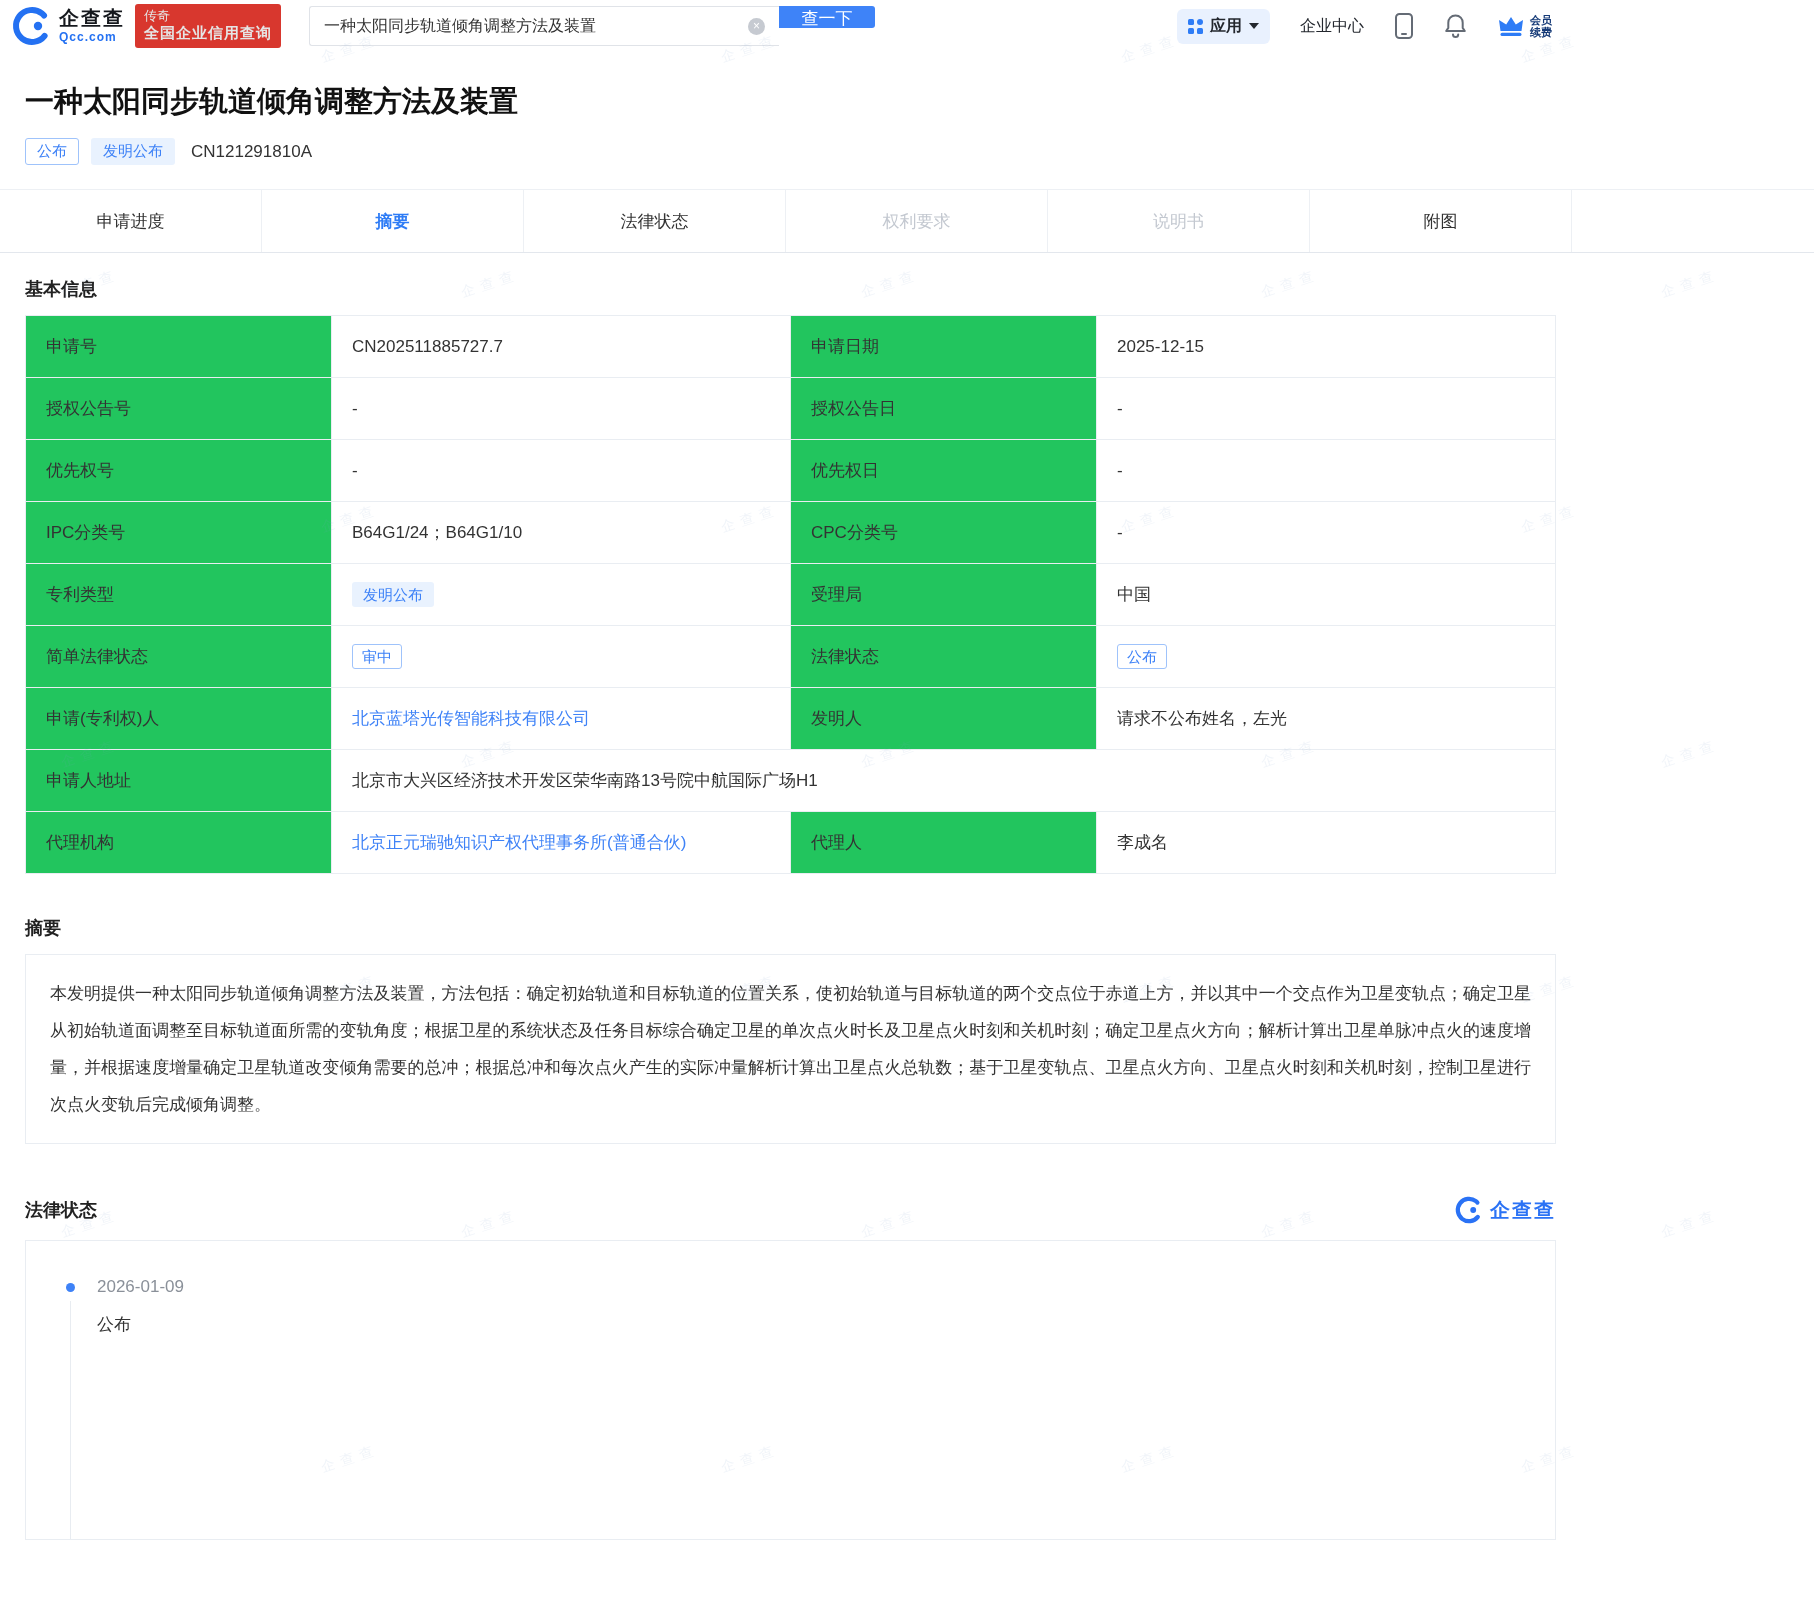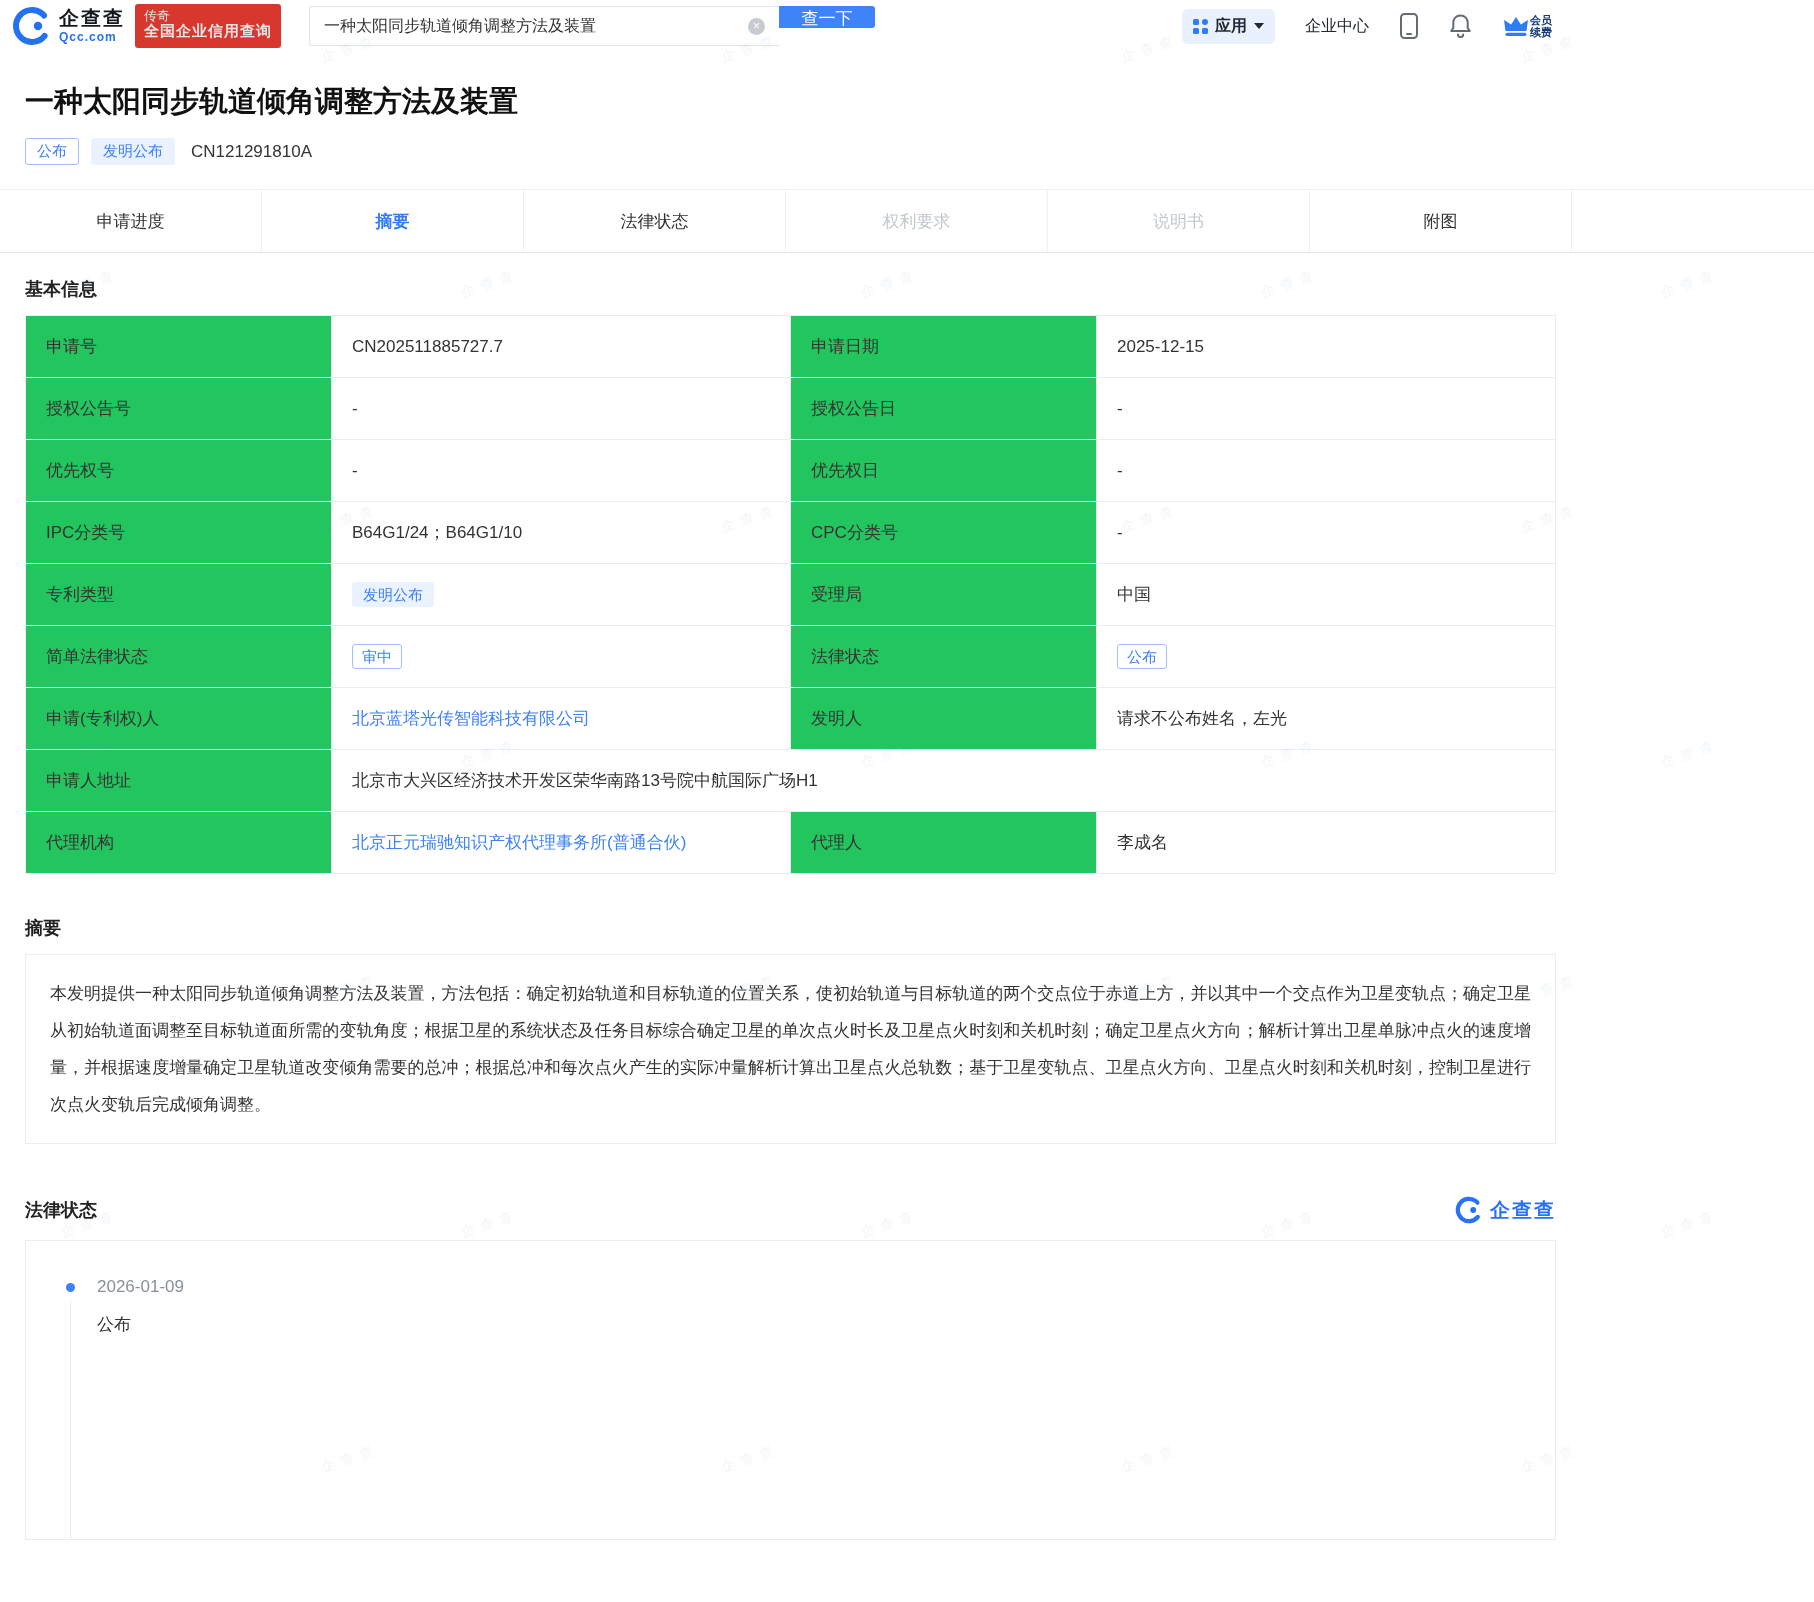--- a/index.html
+++ b/index.html
@@ -11,37 +11,37 @@
   }
   .page { width:1814px; position:relative; }
 
   
   .hdr { display:flex; align-items:center; height:52px; padding:0 262px 0 12px; }
   .logo { display:flex; align-items:center; gap:7px; cursor:pointer; }
   .logo-cn { font-size:20px; font-weight:700; color:#15181d; letter-spacing:2px; line-height:20px; }
   .logo-en { font-size:12px; color:#2471f2; font-weight:700; letter-spacing:1px; margin-top:2px; }
   .badge { background:#d8372e; color:#e5e5e5; border-radius:3px; padding:4px 9px 5px; margin-left:10px; line-height:1.25; }
   .badge-l1 { font-size:13px; }
-  .badge-l2 { font-size:15px; font-weight:700; letter-spacing:1px;font-family:Liberation Mono, monospace; }
+  .badge-l2 { font-size:15px; font-weight:700; letter-spacing:1px; }
   .srch { display:flex; position:relative; margin-left:28px; }
   .srch-in { width:470px; height:40px; border:1px solid #e0e3e8; border-right:none; border-radius:3px 0 0 3px;
              padding:0 40px 0 14px; font-size:16px; color:#333; outline:none;
              font-family:"Liberation Sans","DejaVu Sans",sans-serif; }
   .clear { position:absolute; right:110px; top:12px; width:17px; height:17px; border-radius:50%;
            background:#c6cad1; color:#fff; font-size:12px; line-height:17px; text-align:center; cursor:pointer; }
   .clear::before { content:"×"; }
   .srch-btn { width:96px; height:22px; background:#3e83f8; color:#fff; border:none; font-size:17px;
               border-radius:0 3px 3px 0; cursor:pointer; font-family:"Liberation Sans","DejaVu Sans",sans-serif; }
   .hright { margin-left:auto; display:flex; align-items:center; gap:30px; }
   .apps { display:flex; align-items:center; gap:7px; background:#e9f1fe; border-radius:6px; padding:7px 11px; cursor:pointer; }
   .apps span { font-size:16px; font-weight:700; color:#23272e; }
   .caret { width:0; height:0; border-left:5px solid transparent; border-right:5px solid transparent; border-top:6px solid #23272e; display:inline-block; }
   .ent { font-size:16px; color:#23272e; cursor:pointer; }
   .hicon { cursor:pointer; display:flex; align-items:center; }
-  .vip { display:flex; align-items:flex-start; cursor:pointer; }
+  .vip { display:flex; align-items:flex-start; gap:5px; cursor:pointer; }
   .vip-txt { font-size:11px; color:#153a77; font-weight:700; line-height:12px; }
 
   
   .titleblk { padding:30px 262px 0 25px; }
   .titleblk h1 { margin:0; font-size:29px; font-weight:700; color:#111; }
   .tagrow { display:flex; align-items:center; gap:12px; margin-top:16px; }
   .tago { border:1px solid #9fc3fb; color:#3e82f7; font-size:15px; padding:3px 11px; border-radius:3px; background:#fff; }
   .tagf { background:#e9f2fe; color:#3e82f7; font-size:15px; padding:4px 12px; border-radius:3px; }
   .pubno { font-size:17px; color:#333; margin-left:4px; }
 

